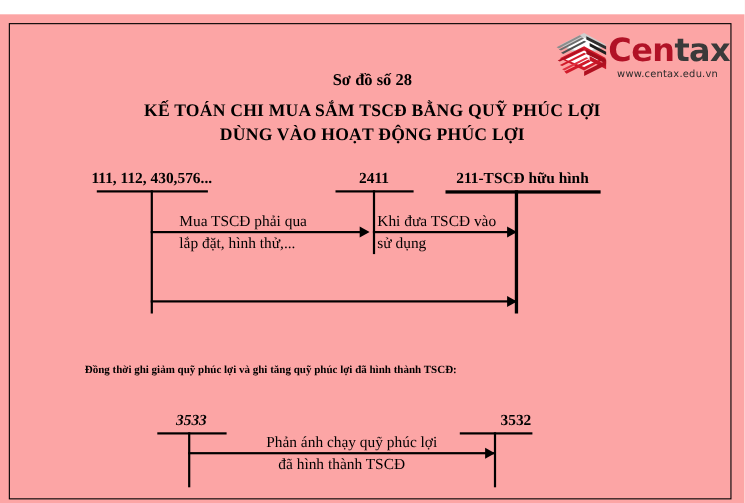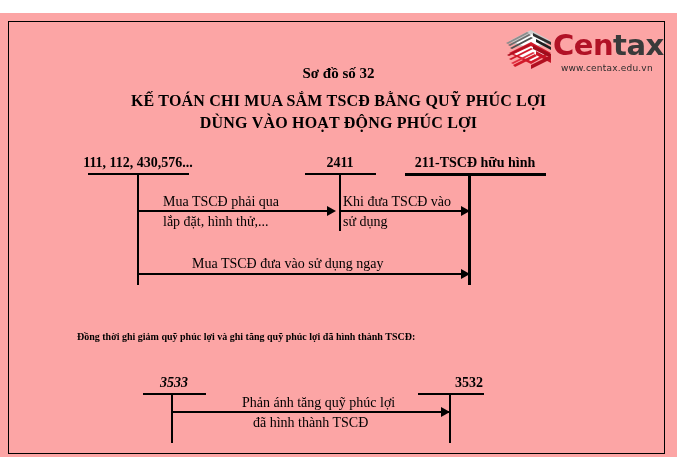--- a/index.html
+++ b/index.html
@@ -157,21 +157,21 @@
       <polygon points="6,34 28,23 30,24 8,35" fill="#e03040"></polygon>
       <polygon points="28,16 46,25 46,29 28,20" fill="#a00d1c"></polygon>
       <polygon points="31,22 46,30 46,34 31,26" fill="#c41526"></polygon>
       <polygon points="8,36 30,25 32,27 10,38" fill="#d11a2a"></polygon>
       <polygon points="26,36 46,26 46,30 26,40" fill="#b01020"></polygon>
     </svg>
     <div id="logo-word"><span class="logo-cen">Cen</span><span class="logo-tax">tax</span></div>
     <div id="logo-url">www.centax.edu.vn</div>
   </div>
 
-  <div class="title" id="title-line-1">Sơ đồ số 32</div>
+  <div class="title" id="title-line-1">Sơ đồ số 28</div>
   <div class="title" id="title-line-2">KẾ TOÁN CHI MUA SẮM TSCĐ BẰNG QUỸ PHÚC LỢI</div>
   <div class="title" id="title-line-3">DÙNG VÀO HOẠT ĐỘNG PHÚC LỢI</div>
 
   <div class="acct-label" style="left:78px; top:142px; width:120px;">111, 112, 430,576...</div>
   <div class="acct-rule" style="left:88px;  top:160px; width:101px;"></div>
   <div class="acct-stem" style="left:137px; top:160px; height:112px;"></div>
 
   <div class="acct-label" style="left:305px; top:142px; width:70px;">2411</div>
   <div class="acct-rule" style="left:305px; top:160px; width:71px;"></div>
   <div class="acct-stem" style="left:339px; top:160px; height:58px;"></div>
@@ -183,32 +183,31 @@
   <div class="flow-label" style="left:163px; top:179px;">Mua TSCĐ phải qua</div>
   <div class="flow-line" style="left:137px; top:197px; width:196px;"></div>
   <div class="arrow-head" style="left:327px; top:193px;"></div>
   <div class="flow-label" style="left:163px; top:199px;">lắp đặt, hình thử,...</div>
 
   <div class="flow-label" style="left:343px; top:179px;">Khi đưa TSCĐ  vào</div>
   <div class="flow-line" style="left:339px; top:197px; width:130px;"></div>
   <div class="arrow-head" style="left:461px; top:193px;"></div>
   <div class="flow-label" style="left:343px; top:199px;">sử dụng</div>
 
-  <div class="flow-label" style="left:192px; top:241px;">Mua TSCĐ đưa vào sử dụng ngay</div>
   <div class="flow-line" style="left:137px; top:260px; width:332px;"></div>
   <div class="arrow-head" style="left:461px; top:256px;"></div>
 
   <div class="note" style="left:77px; top:318px;">Đồng thời ghi giảm quỹ phúc lợi và ghi tăng quỹ phúc lợi đã hình thành TSCĐ:</div>
 
   <div class="acct-label" style="left:143px; top:362px; width:62px;font-style:italic;">3533</div>
   <div class="acct-rule" style="left:143px; top:380px; width:63px;"></div>
   <div class="acct-stem" style="left:171px; top:380px; height:50px;"></div>
 
   <div class="acct-label" style="left:418px; top:362px; width:65px;text-align:right;">3532</div>
   <div class="acct-rule" style="left:418px; top:380px; width:66px;"></div>
   <div class="acct-stem" style="left:449px; top:380px; height:50px;"></div>
 
-  <div class="flow-label" style="left:242px; top:380px;">Phản ánh tăng quỹ phúc lợi</div>
+  <div class="flow-label" style="left:242px; top:380px;">Phản ánh chạy quỹ phúc lợi</div>
   <div class="flow-line" style="left:171px; top:398px; width:279px;"></div>
   <div class="arrow-head" style="left:441px; top:394px;"></div>
   <div class="flow-label" style="left:253px; top:400px;">đã hình thành TSCĐ</div>
 
 </div>
 
 </body></html>

